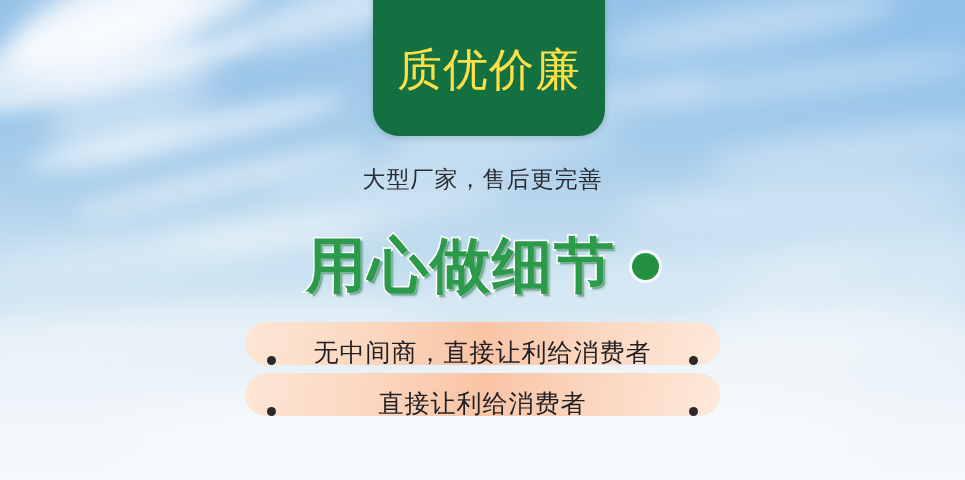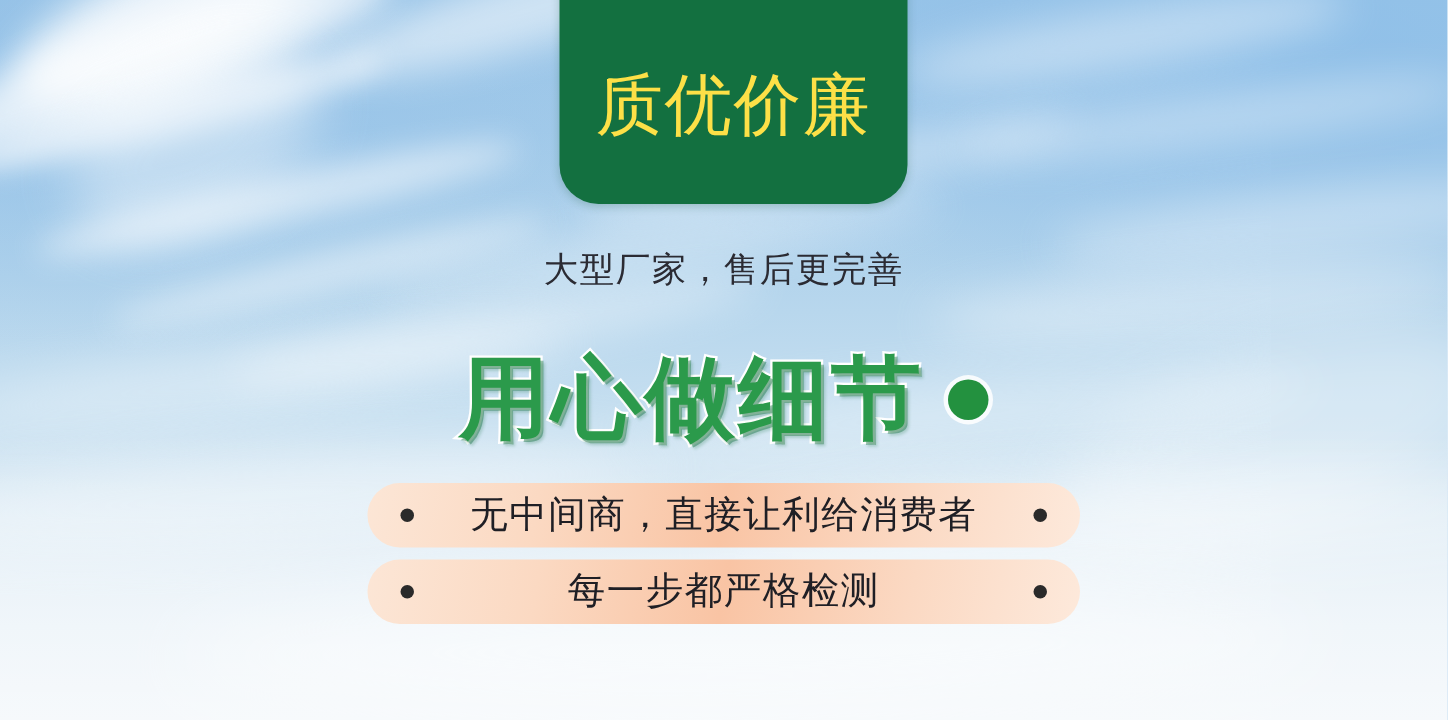--- a/index.html
+++ b/index.html
@@ -162,21 +162,21 @@
     width: 475px;
     height: 43px;
     border-radius: 22px;
     background: linear-gradient(100deg,
         #fce6d6 0%,
         #fbd9c2 24%,
         #f9c4a4 50%,
         #fbd9c3 76%,
         #fde9db 100%);
     display: flex;
-    align-items: center;
+    align-items: flex-end;
     justify-content: space-between;
     padding: 0 22px;
     box-sizing: border-box;
   }
   .pill-1 { top: 322px; }
   .pill-2 { top: 373px; }
   .pill-dot {
     width: 9px;
     height: 9px;
     border-radius: 50%;
@@ -238,18 +238,18 @@
     </div>
 
     <div class="pill pill-1">
       <span class="pill-dot"></span>
       <span class="pill-text">无中间商，直接让利给消费者</span>
       <span class="pill-dot"></span>
     </div>
 
     <div class="pill pill-2">
       <span class="pill-dot"></span>
-      <span class="pill-text">每一步都严格检测</span>
+      <span class="pill-text">直接让利给消费者</span>
       <span class="pill-dot"></span>
     </div>
 
   </div>
 </div>
 
 </body></html>

